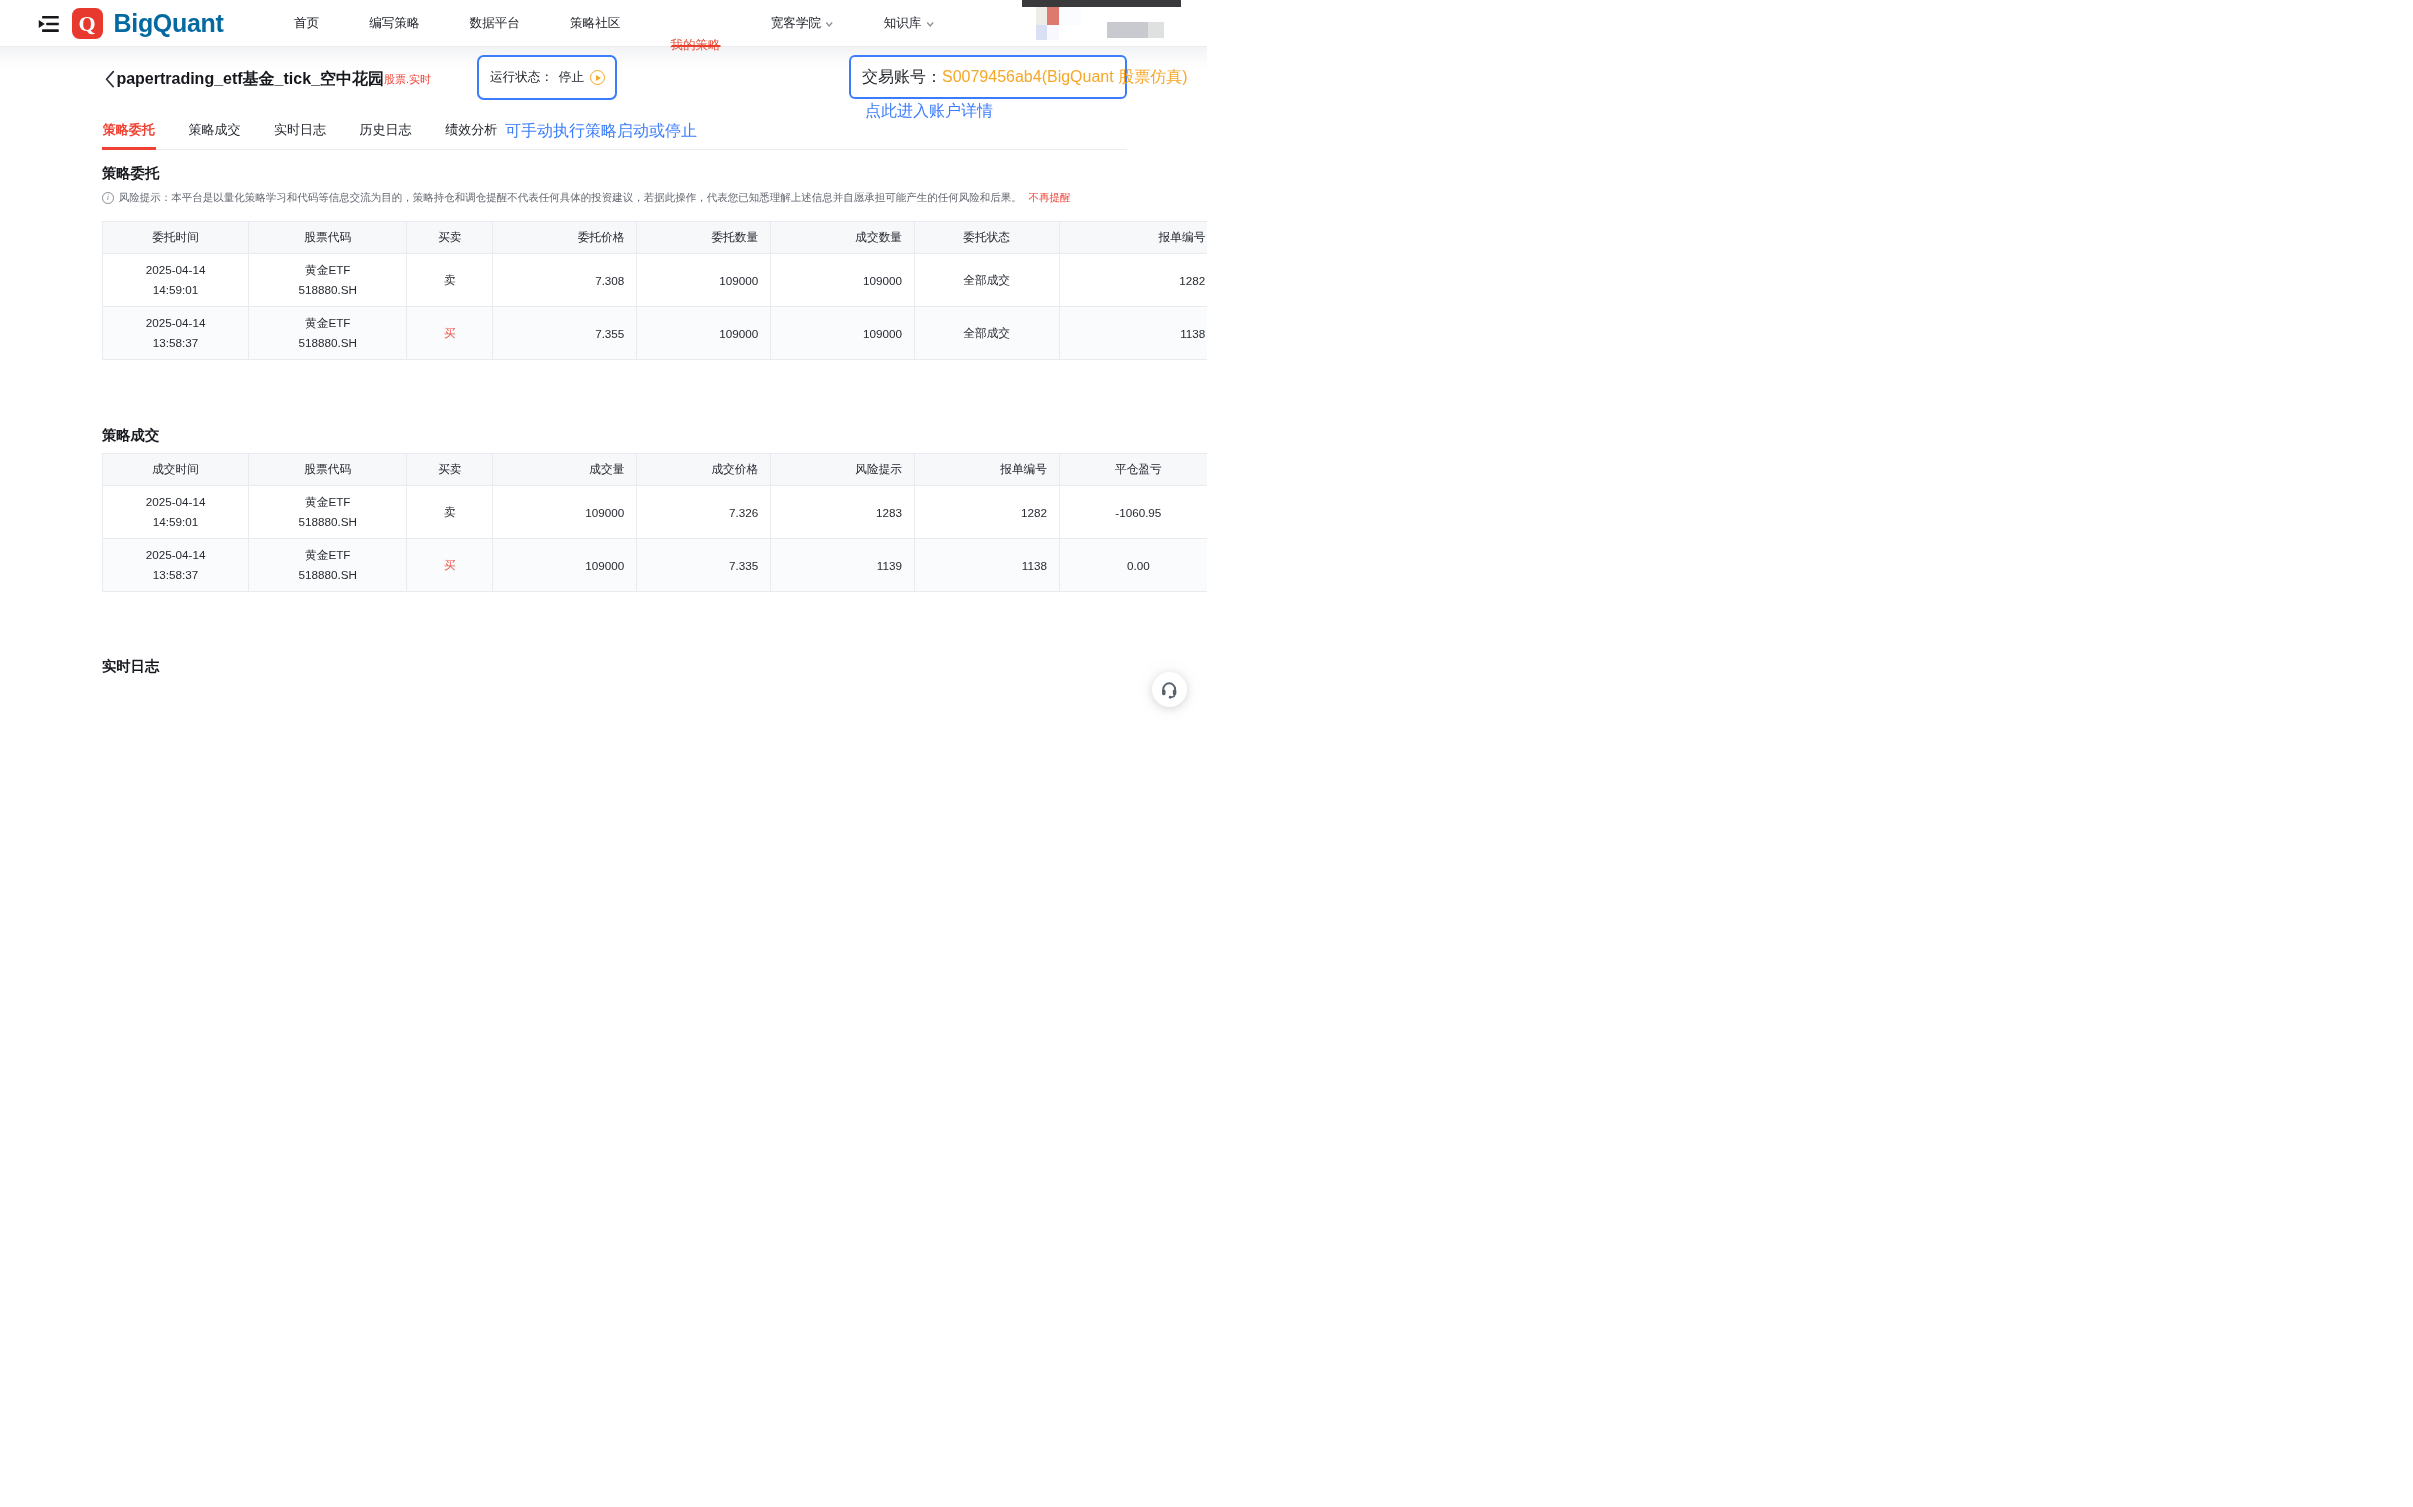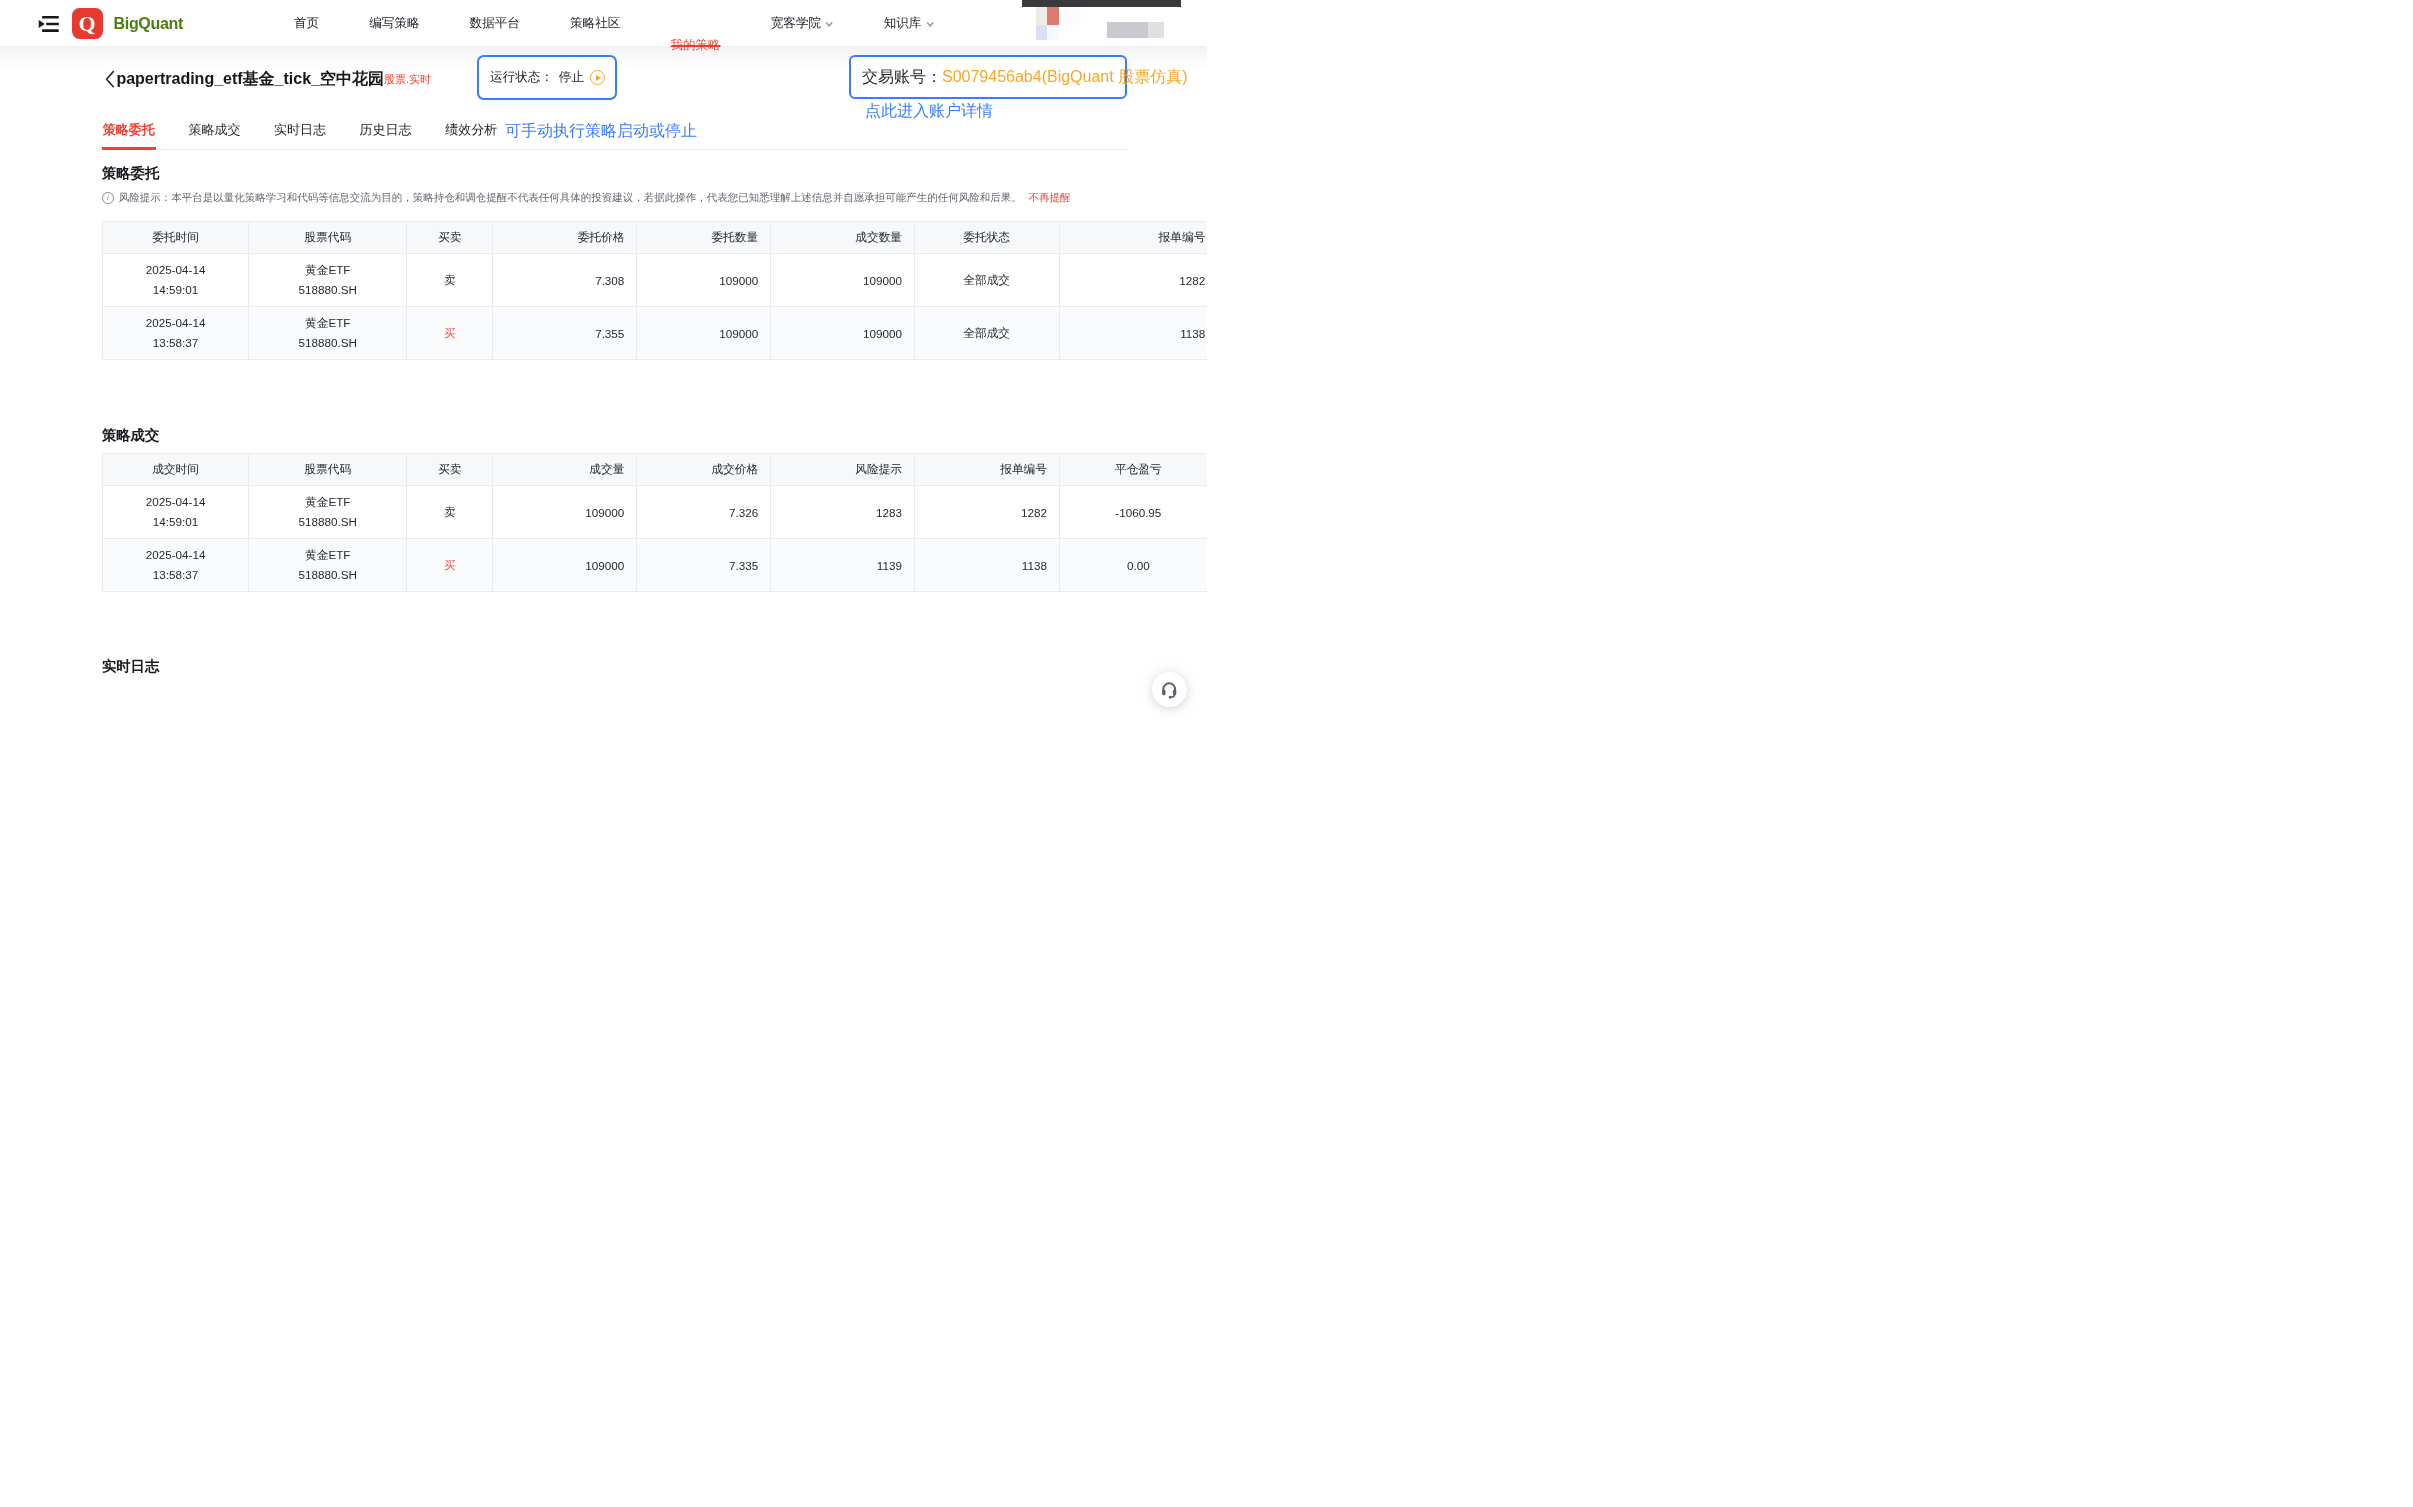--- a/index.html
+++ b/index.html
@@ -9,21 +9,21 @@
     font-family:"Liberation Sans","DejaVu Sans",sans-serif; color:#22252b;
   }
   
   .navbar{position:absolute;top:0;left:0;right:0;height:47px;background:#fff;
     border-bottom:0.8px solid #ededf0;z-index:20;}
   .nav-left{position:absolute;left:37px;top:0;height:47px;display:flex;align-items:center;gap:11px;}
   .collapse-icon{display:flex;align-items:center;cursor:pointer;}
   .logo-q{width:31px;height:31px;border-radius:7.5px;background:#e8392e;color:#fff;
     display:flex;align-items:center;justify-content:center;
     font-family:"Liberation Serif","DejaVu Serif",serif;font-size:22px;font-weight:600;cursor:pointer;}
-  .brand-name{font-size:16px;font-weight:700;color:#4d7c0f;letter-spacing:-0.3px;}
+  .brand-name{font-size:25px;font-weight:700;color:#0369a1;letter-spacing:-0.3px;}
   .nav-menu{position:absolute;left:294px;top:0;height:47px;display:flex;gap:50px;align-items:stretch;}
   .nav-item{display:flex;align-items:center;gap:4.2px;font-size:12.6px;color:#21242b;cursor:pointer;position:relative;}
   .nav-item.active{color:#ea4c38;margin-top:44px;}
   .nav-item.active::after{content:"";position:absolute;left:50%;transform:translateX(-50%);
     bottom:0;width:49px;height:2.5px;background:#e8402d;}
   .chev-down{width:8.4px;height:8.4px;stroke:#8a8f99;fill:none;stroke-width:1.6;margin-top:1.7px;}
   
   .redacted{position:absolute;top:0;left:1022px;width:161px;height:47px;}
   .redacted .blk{position:absolute;}
   .r-dark{left:0;top:0;width:159px;height:6.7px;background:#3a3a3c;}

